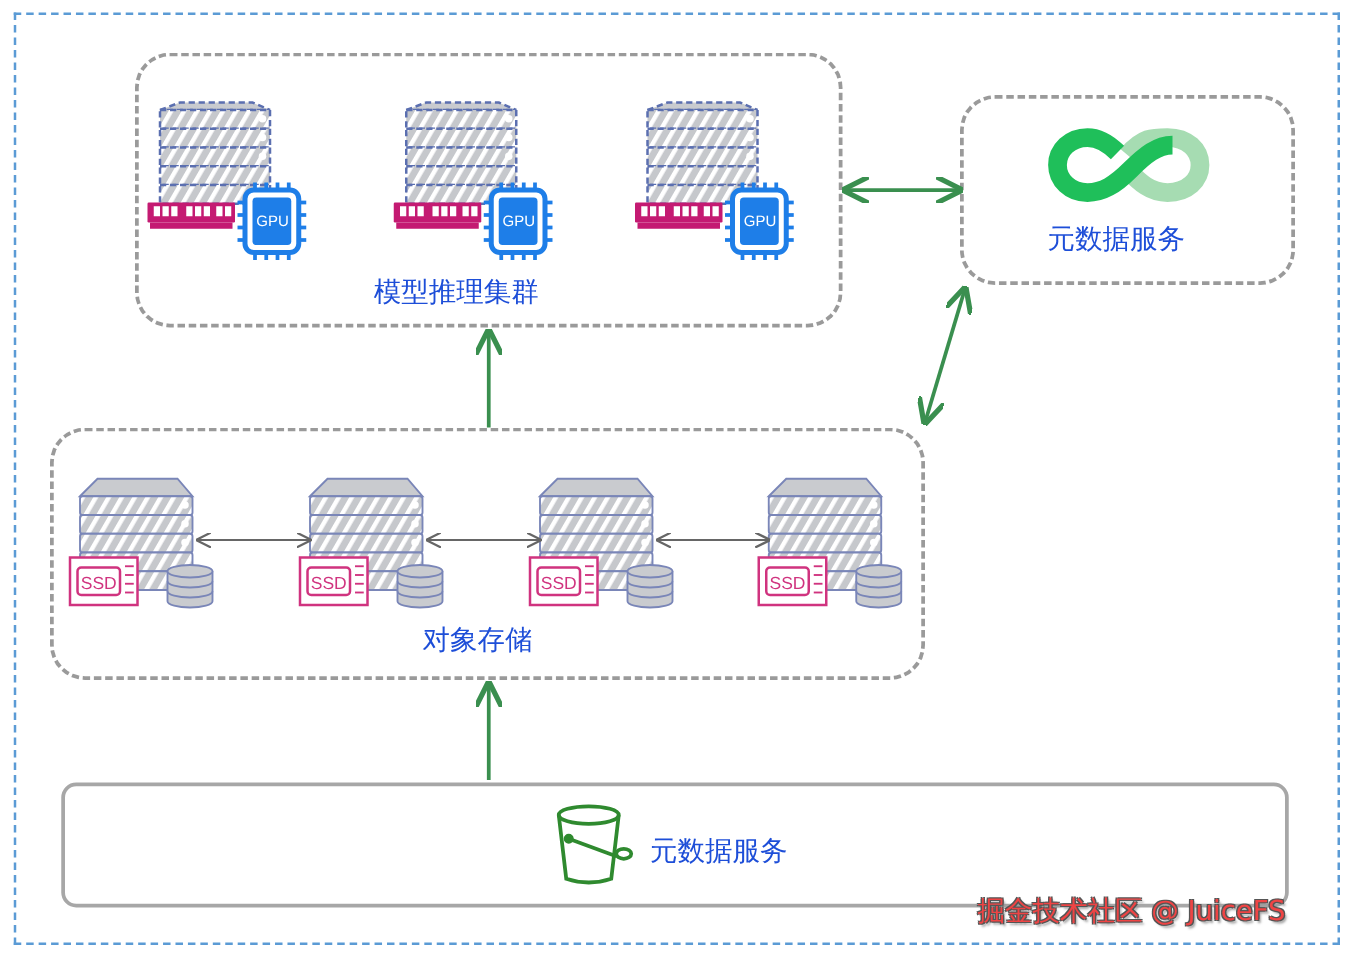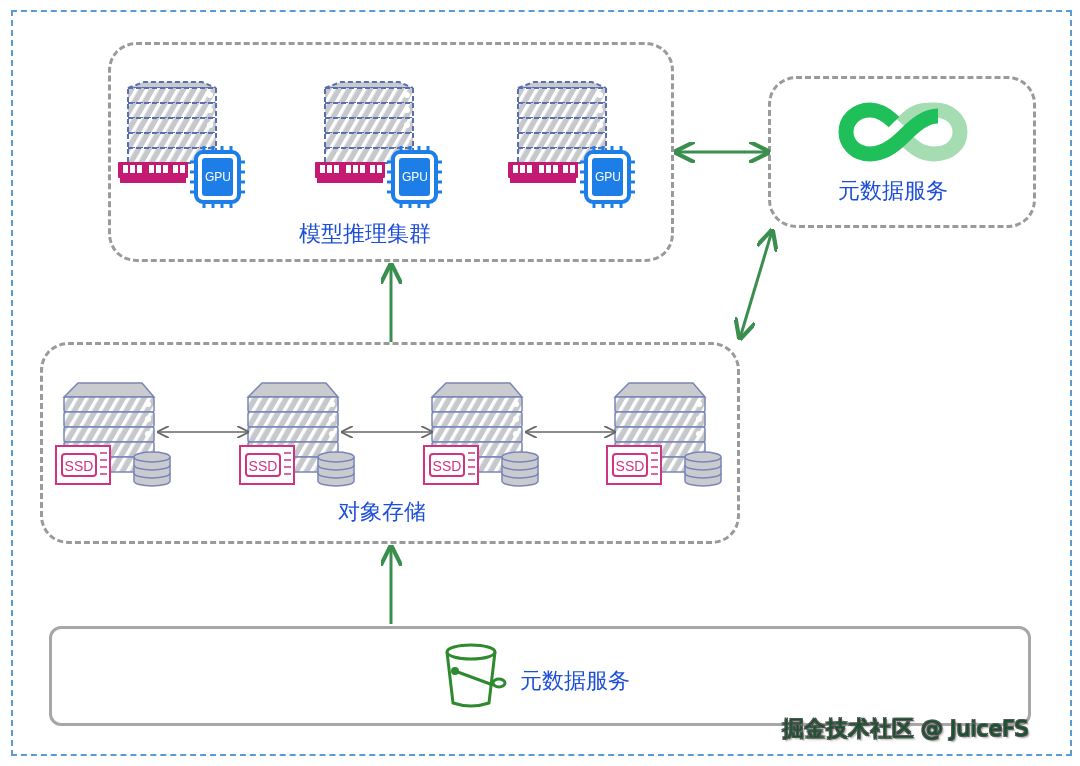--- a/index.html
+++ b/index.html
@@ -2,21 +2,21 @@
 <html><head>
 <meta charset="utf-8">
 <style>
   html,body{margin:0;padding:0;background:#fff;}
   body{width:1080px;height:766px;position:relative;overflow:hidden;font-family:"DejaVu Sans","Liberation Sans",sans-serif;}
   .abs{position:absolute;}
   .outer{left:11px;top:10px;width:1061px;height:746px;border:2px dashed #5b9bd5;box-sizing:border-box;}
   .cluster{border:3px dashed #9a9a9a;border-radius:28px;box-sizing:border-box;}
   .label{font-size:22px;color:#1d4ed8;white-space:nowrap;}
   .obj{left:49px;top:626px;width:982px;height:100px;border:3px solid #a7a7a7;border-radius:12px;box-sizing:border-box;background:#fff;}
-  .wm{left:782px;top:714px;font-size:22px;color:#14532d;white-space:nowrap;
+  .wm{left:782px;top:714px;font-size:22px;color:#ef4444;white-space:nowrap;
       text-shadow:-1px -1px 0 #555,1px -1px 0 #555,-1px 1px 0 #555,1px 1px 0 #555,2px 2px 2px #999;}
   svg.overlay{position:absolute;left:0;top:0;}
 </style>
 </head>
 <body>
 
 <div class="abs outer"></div>
 
 <div class="abs cluster" style="left:108px;top:42px;width:566px;height:220px;"></div>
 <div class="abs cluster" style="left:768px;top:76px;width:268px;height:152px;"></div>

